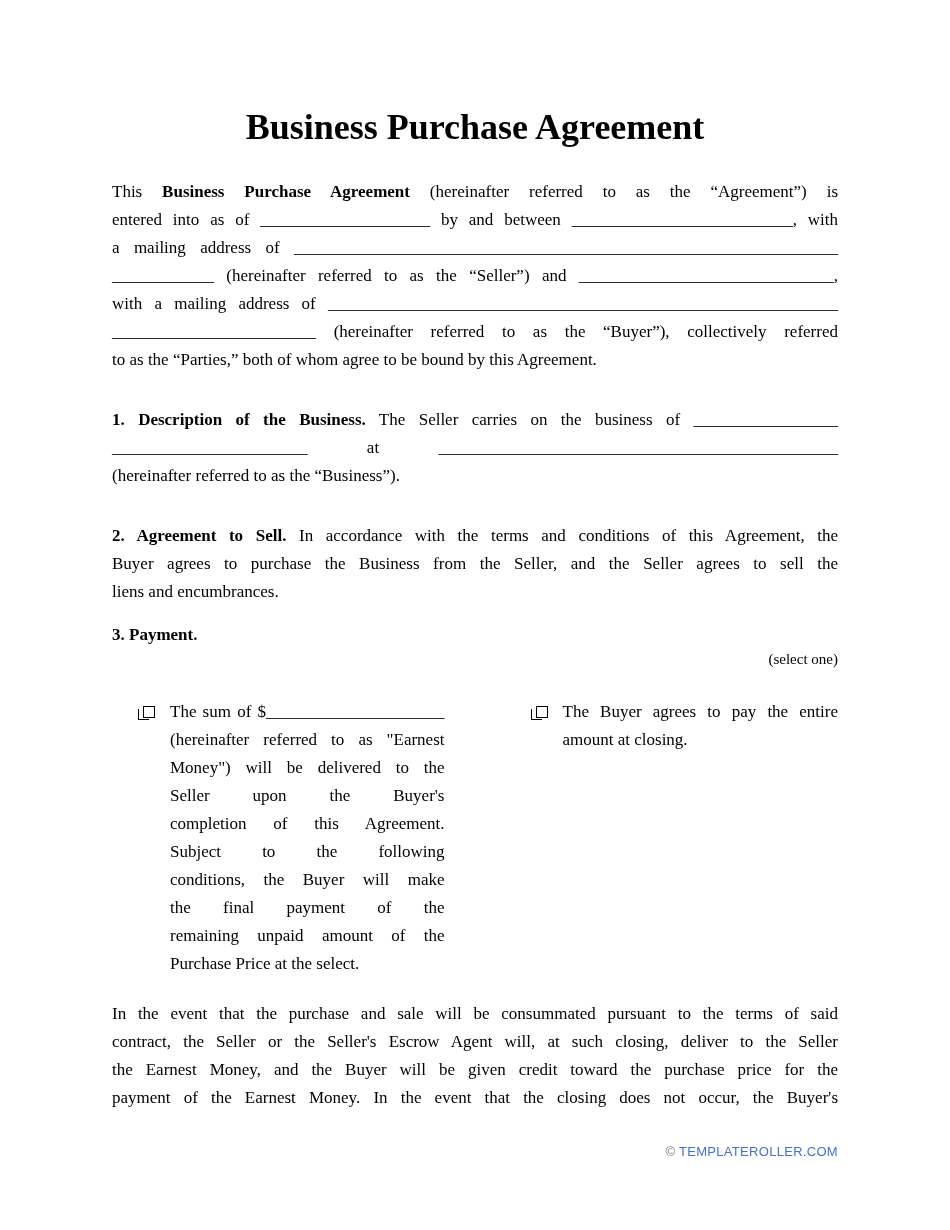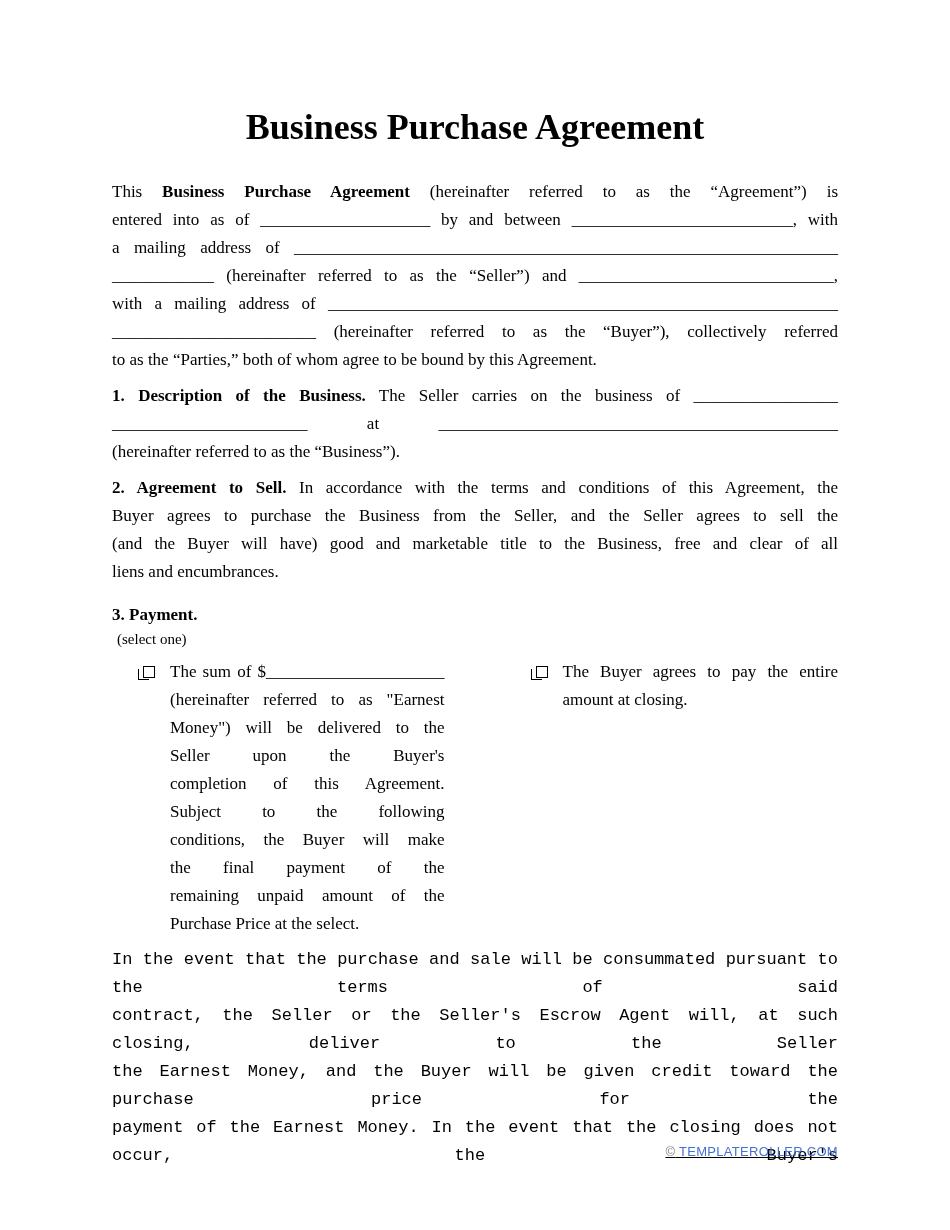--- a/index.html
+++ b/index.html
@@ -21,44 +21,44 @@
     height: 46px;
     line-height: 46px;
     font-size: 36px;
     font-weight: bold;
     text-align: center;
   }
   .line { line-height: 28px; }
   .jl { text-align: justify; text-align-last: justify; }
   .b { font-weight: bold; }
   .para-intro { margin-top: 28px; font-family: Liberation Serif, serif; }
-  .para-sec { margin-top: 8px; }
+  .para-sec { margin-top: 32px; }
   .sec3-head { margin-top: 16px; line-height: 26px; font-weight: bold; }
-  .select-note { font-size: 15px; line-height: 22px; padding-left: 5px; }
-  .cols { margin-top: 8px; display: flex; }
+  .select-note { font-size: 15px; line-height: 22px; padding-left: 5px; text-align: right; }
+  .cols { margin-top: 28px; display: flex; }
   .col-left  { width: 307px; margin-left: 28px; }
   .col-right { width: 308px; margin-left: 88px; }
   .cbitem { position: relative; padding-left: 30px; }
   .cb {
     position: absolute; left: 3px; top: 8px;
     width: 10px; height: 10px;
     border: 1.6px solid #000; background: #fff;
   }
   .cb::before {
     content: ""; position: absolute;
     left: -6px; top: 2px;
     width: 10px; height: 10px;
     border-left: 1.6px solid #000;
     border-bottom: 1.6px solid #000;
   }
-  .closing { margin-top: 8px; font-family: Liberation Mono, monospace; }
+  .closing { margin-top: 22px; }
   .footer {
     position: absolute; right: 112px; bottom: 57px;
     font-family: "Liberation Sans", "DejaVu Sans", sans-serif;
-    font-size: 13px; letter-spacing: 0.3px; text-decoration: underline;
+    font-size: 13px; letter-spacing: 0.3px;
   }
   .footer .copy { color: #7d7d7d; }
   .footer .brand { color: #4271d6; }
 </style>
 </head>
 <body>
 
 <div class="page">
 
   <h1 class="title">Business Purchase Agreement</h1>
@@ -75,21 +75,20 @@
 
   <div class="para-sec">
     <div class="line jl"><span class="b">1. Description of the Business.</span><span> The Seller carries on the business of _________________</span></div>
     <div class="line jl">_______________________ at _______________________________________________</div>
     <div class="line">(hereinafter referred to as the “Business”).</div>
   </div>
 
   <div class="para-sec">
     <div class="line jl"><span class="b">2. Agreement to Sell.</span><span> In accordance with the terms and conditions of this Agreement, the</span></div>
     <div class="line jl">Buyer agrees to purchase the Business from the Seller, and the Seller agrees to sell the</div>
-    <div class="line jl">(and the Buyer will have) good and marketable title to the Business, free and clear of all</div>
     <div class="line">liens and encumbrances.</div>
   </div>
 
   <div class="sec3-head">3. Payment.</div>
   <div class="select-note">(select one)</div>
 
   <div class="cols">
     <div class="col-left">
       <div class="cbitem">
         <span class="cb"></span>

